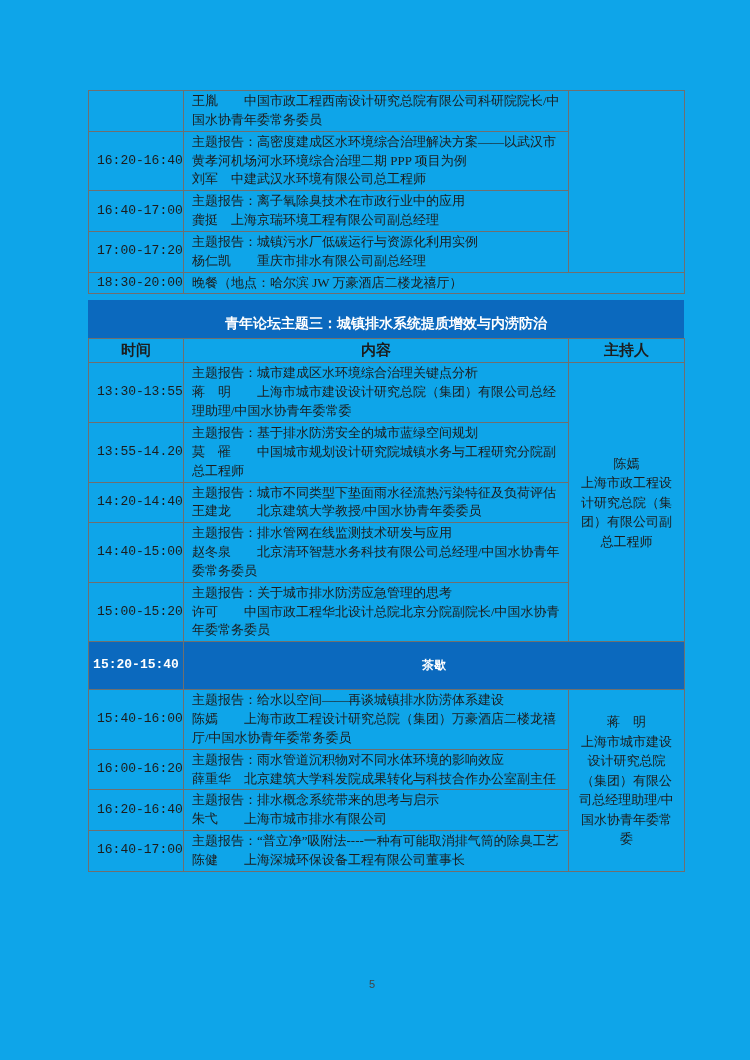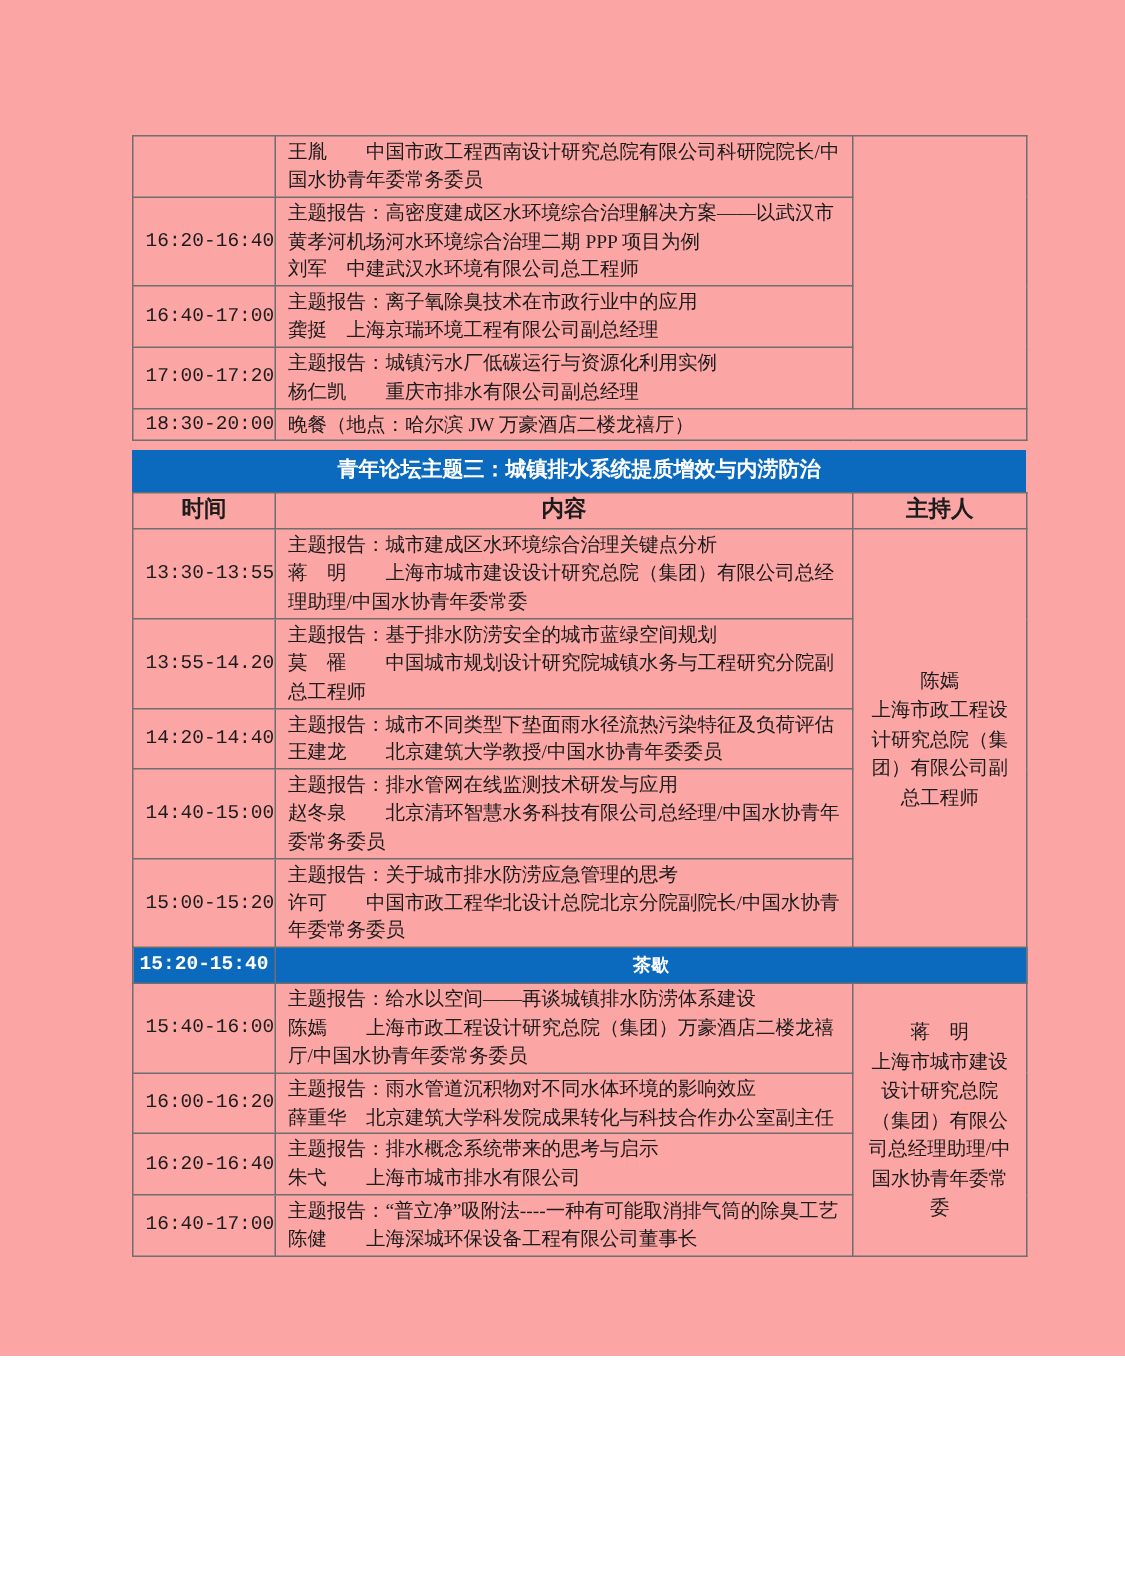--- a/index.html
+++ b/index.html
@@ -1,19 +1,19 @@
 <!DOCTYPE html>
 <html><head>
 <meta charset="utf-8">
 <style>
   html,body{margin:0;padding:0;background:#ffffff;}
   .page{
     position:relative;
-    width:750px;height:904px;
-    background:#fca5a5;
+    width:750px;height:1060px;
+    background:#0ea5e9;
     font-family:"Liberation Serif","DejaVu Serif",serif;
     color:#1c1c1c;
     overflow:hidden;
   }
   .doc{
     position:absolute;
     left:88px;top:90px;
     width:596px;
   }
   table.sched{
@@ -50,28 +50,28 @@
     padding:6px 4px;
     font-size:15px;
   }
   .section-banner{
     background:#0b69be;
     color:#ffffff;
     text-align:center;
     font-weight:bold;
     font-size:14px;
     line-height:1.45;
-    padding:4px 0 3px 0;
+    padding:14px 0 3px 0;
     margin-top:6px;
   }
   tr.break-row td{
     background:#0b69be;
     color:#ffffff;
     font-weight:bold;
-    padding:2px 2px;
+    padding:14px 2px;
   }
   tr.break-row td.break-label{
     text-align:center;
     font-size:12px;
   }
   .dinner-cell{padding:8px 8px;margin-top:20px;}
   .pageno{
     position:absolute;
     left:0;right:6px;
     top:978px;

